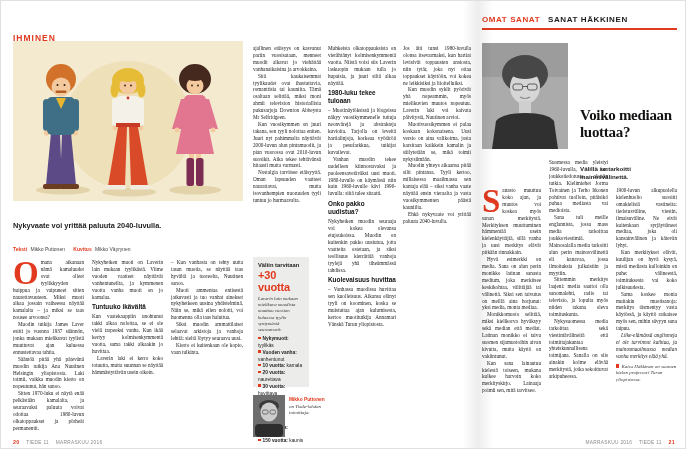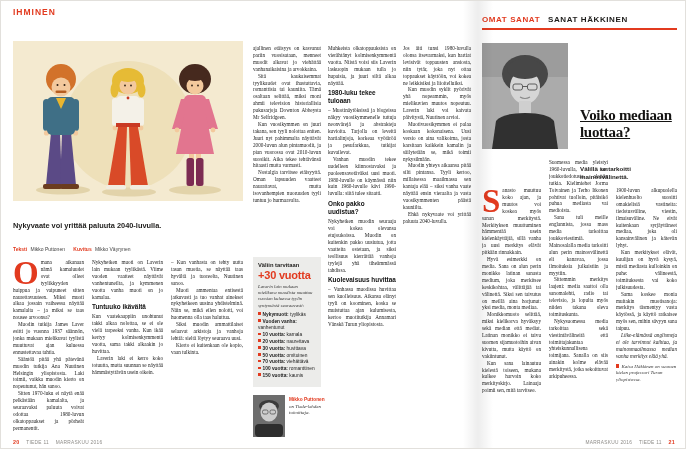--- a/index.html
+++ b/index.html
@@ -14,59 +14,59 @@
   .spread{
     position:relative;width:686px;height:449px;margin:0 auto;
     background:#ffffff;border:1px solid #e2e0dc;overflow:hidden;
   }
   .gutter{
     position:absolute;left:462px;top:0;width:30px;height:449px;pointer-events:none;
     background:linear-gradient(90deg, rgba(0,0,0,0) 0%, rgba(0,0,0,0.07) 50%, rgba(0,0,0,0) 100%);
   }
   .abs{position:absolute;}
   
-  .kickerL{left:12px;top:6px;font:700 8.5px "Liberation Sans",sans-serif;color:var(--red);letter-spacing:1px;}
+  .kickerL{left:12px;top:32px;font:700 8.5px "Liberation Sans",sans-serif;color:var(--red);letter-spacing:1px;}
   .kickerR{left:481px;top:14px;font:700 8px "Liberation Sans",sans-serif;letter-spacing:0.6px;}
   .kickerR .red{color:var(--red);margin-right:5px;}
   .ruleR{left:481px;top:27px;width:195px;height:2px;background:var(--red);}
   
   .illo{left:12px;top:40px;width:230px;height:160px;overflow:hidden;}
   .photoR{left:481px;top:42px;width:86px;height:106px;overflow:hidden;}
   .authorL{left:252px;top:394px;width:72px;height:46px;}
   .authorL .pic{float:left;width:32px;height:42px;margin-right:4px;overflow:hidden;}
   .authorL .cap{font:italic 5px/6.6px "Liberation Serif",serif;color:#333;text-align:left;padding-top:2px;}
   .authorL .cap b{color:var(--red);font-style:normal;font-family:"Liberation Sans",sans-serif;font-size:4.8px;}
   
   .headlineL{left:12px;top:199px;width:232px;font:700 26px/1 "Liberation Serif",serif;letter-spacing:-0.5px;color:#141312;}
   .standfirstL{left:12px;top:220px;width:232px;font:700 7.4px "Liberation Sans",sans-serif;}
   .bylineL{left:12px;top:245px;width:232px;font:5px "Liberation Sans",sans-serif;color:#444;}
   .bylineL .lab{color:var(--red);font-weight:700;margin-right:2px;}
   .bylineL .nm{margin-right:7px;}
-  .headlineR{left:579px;top:106px;width:97px;font:700 15px/1.1 "Liberation Serif",serif;letter-spacing:-0.3px;color:#141312;text-decoration:underline;}
+  .headlineR{left:579px;top:106px;width:97px;font:700 15px/1.1 "Liberation Serif",serif;letter-spacing:-0.3px;color:#141312;}
   .standfirstR{left:579px;top:164px;width:97px;font:700 6.2px/8px "Liberation Sans",sans-serif;}
   
   .col{overflow:hidden;}
   .col p{font-size:5.2px;line-height:6.9px;text-align:justify;color:#222;}
   .col p + p{text-indent:5px;}
   .col h4{font:700 6.4px/8px "Liberation Sans",sans-serif;margin:3px 0 2px;color:#111;}
   .colA{left:252px;top:44px;width:68px;height:208px;}
   .colB{left:327px;top:44px;width:68px;height:398px;}
   .colC{left:402px;top:44px;width:68px;height:398px;}
   .col1{left:12px;top:258px;width:71px;height:182px;}
   .col2{left:91px;top:258px;width:71px;height:134px;}
   .col3{left:170px;top:258px;width:72px;height:134px;}
   .rc1{left:481px;top:186px;width:59px;height:254px;}
   .rc2{left:548px;top:158px;width:59px;height:282px;}
   .rc3{left:615px;top:186px;width:61px;height:254px;}
   .dropcap{float:left;font:700 33px/26px "Liberation Serif",serif;color:var(--red);margin:1px 2px 0 0;}
   .italic{font-style:italic;}
   
   .pullquote{left:91px;top:396px;width:151px;font:400 13.5px/15px "Liberation Serif",serif;letter-spacing:-0.2px;color:#161514;}
   
-  .sidebar{left:252px;top:256px;width:68px;height:130px;background:var(--sidebar);padding:5px 5px 20px;}
+  .sidebar{left:252px;top:256px;width:56px;height:130px;background:var(--sidebar);padding:5px 5px 20px;}
   .sb-kicker{font:700 5.8px "Liberation Sans",sans-serif;}
   .sb-title{font:800 11px "Liberation Sans",sans-serif;color:var(--red);margin:1px 0 3px;letter-spacing:-0.2px;}
   .sb-intro{font:italic 4.8px/6.2px "Liberation Serif",serif;margin-bottom:3px;color:#333;}
   .sidebar ul{list-style:none;}
   .sidebar li{font:4.8px/6.8px "Liberation Sans",sans-serif;color:#222;}
   .sidebar li .term{font-weight:700;}
   .sq{display:inline-block;width:2.6px;height:2.6px;background:var(--red);margin-right:2px;vertical-align:1px;}
   
   .note{margin-top:4px;font:italic 5px/6.6px "Liberation Serif",serif;color:#333;}
   .sq2{display:inline-block;width:3.4px;height:3.4px;background:var(--red);margin-right:2px;}

